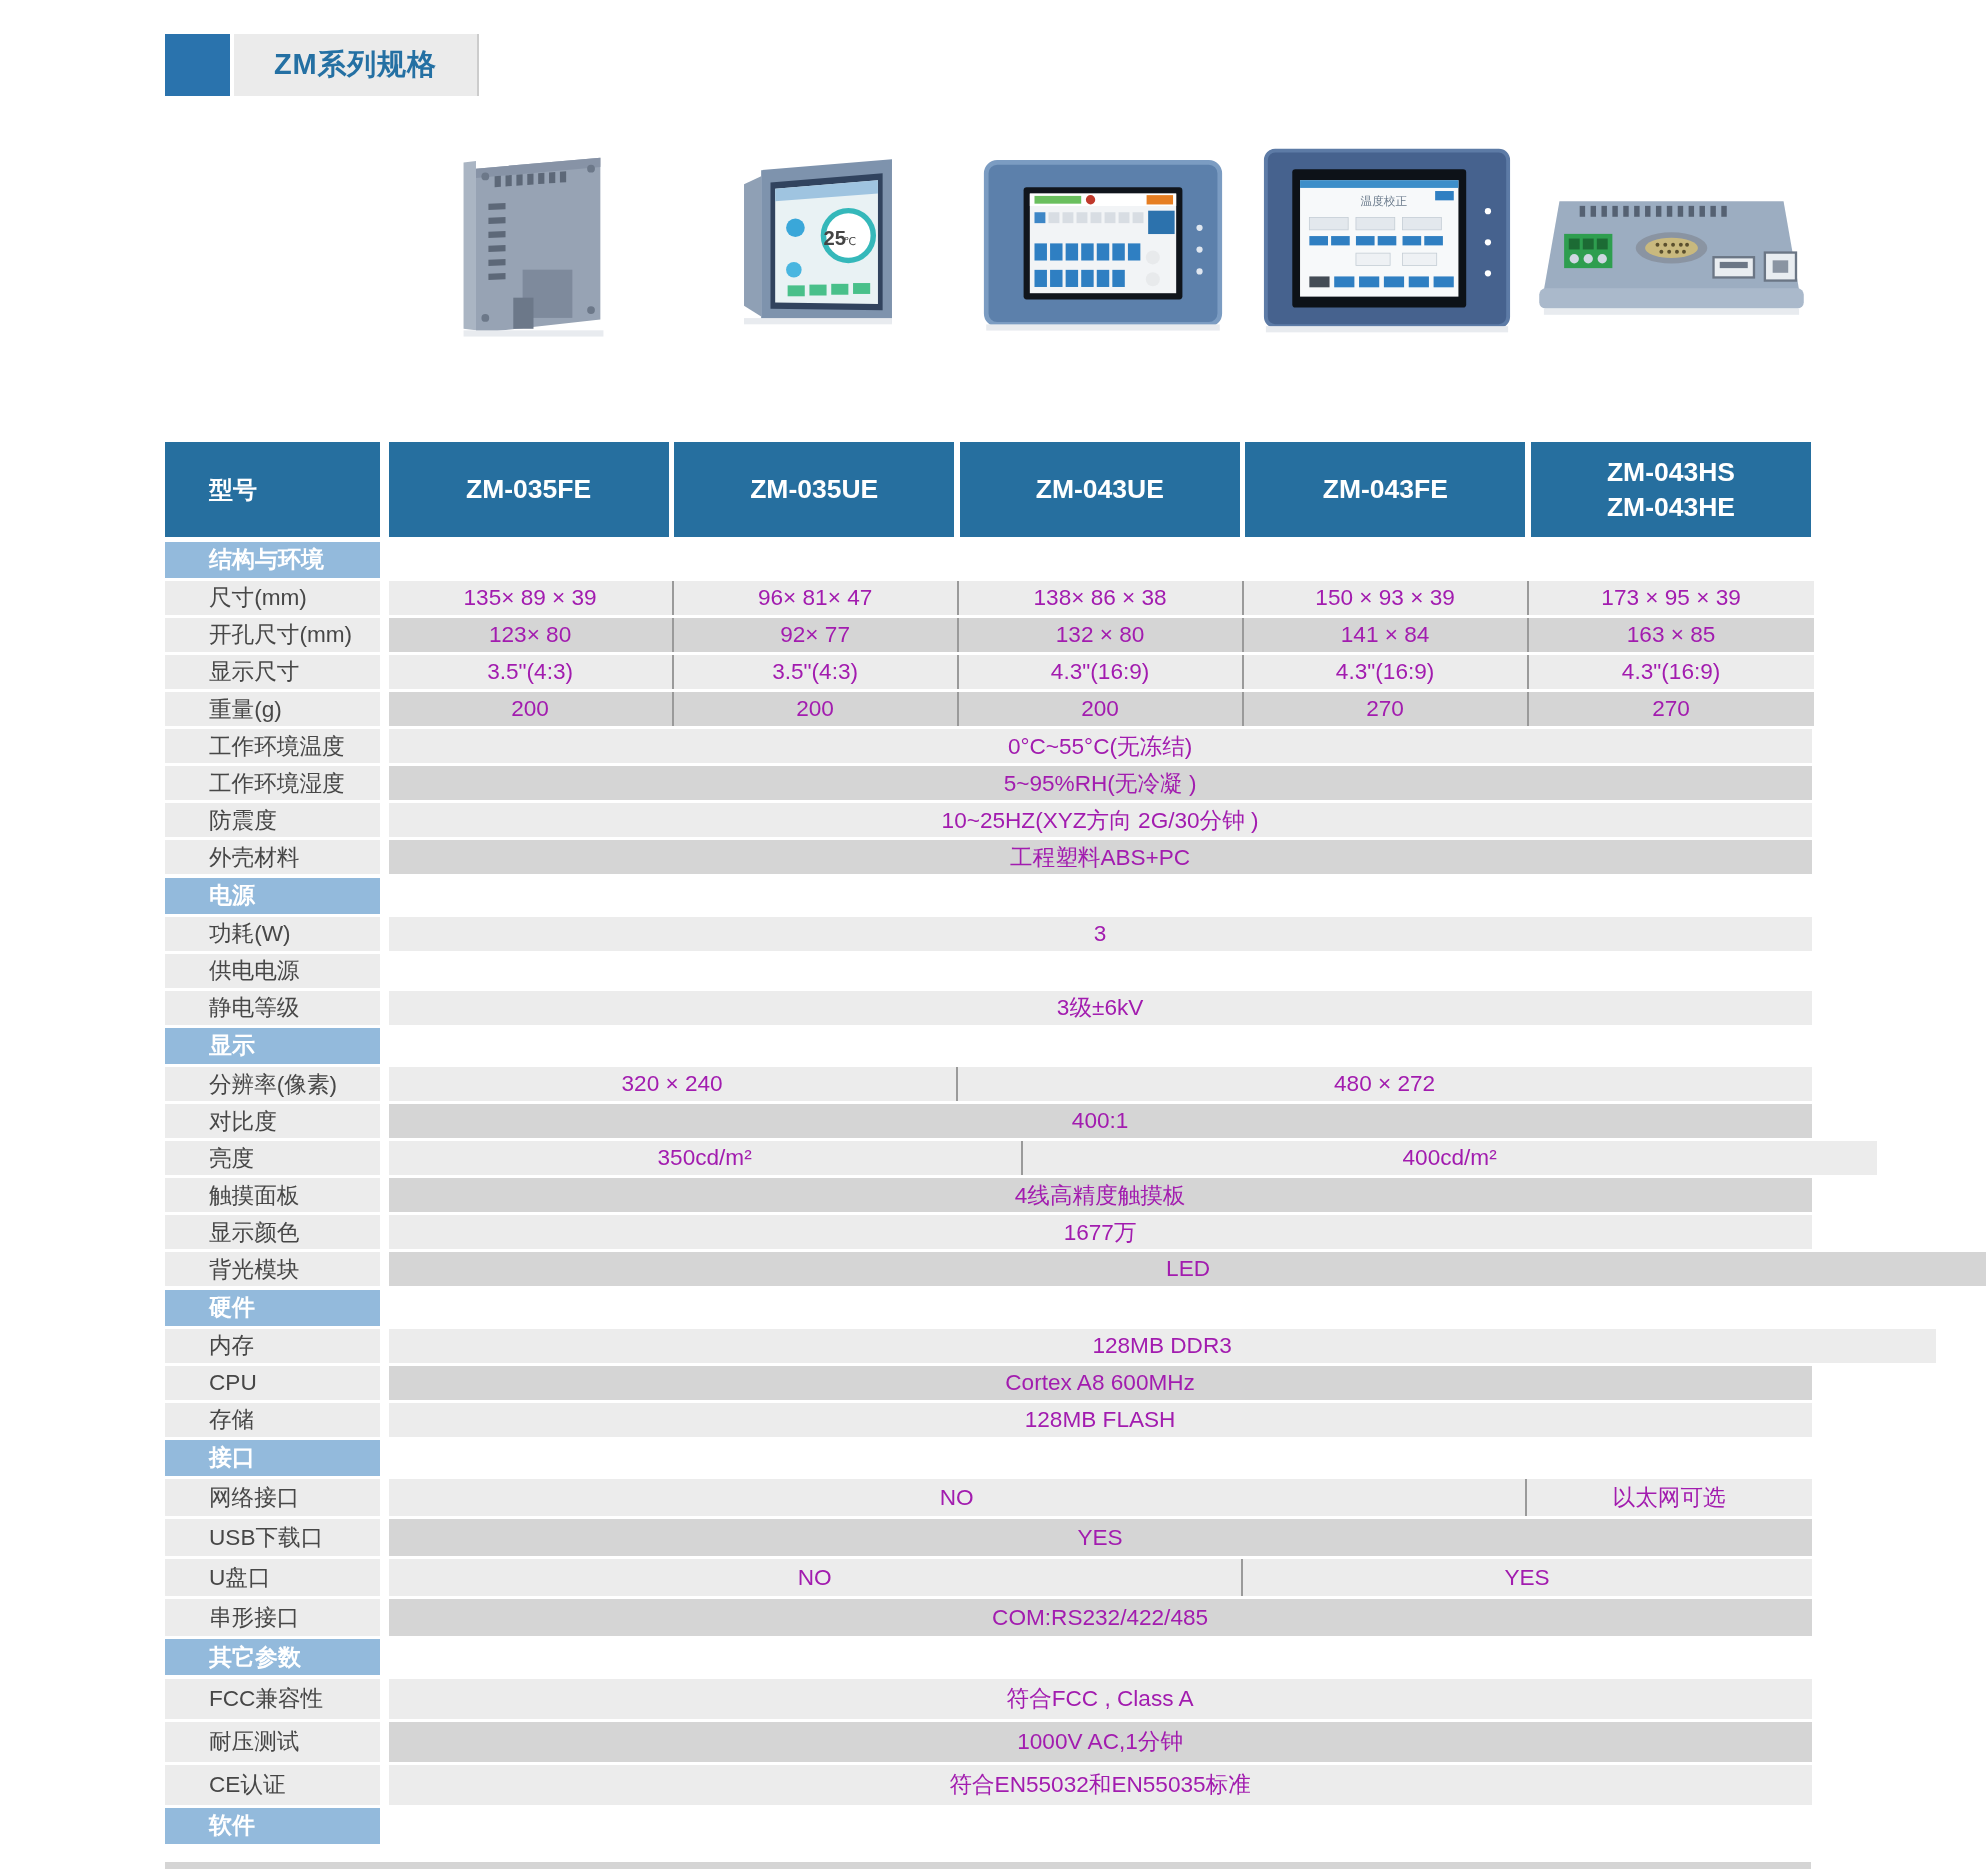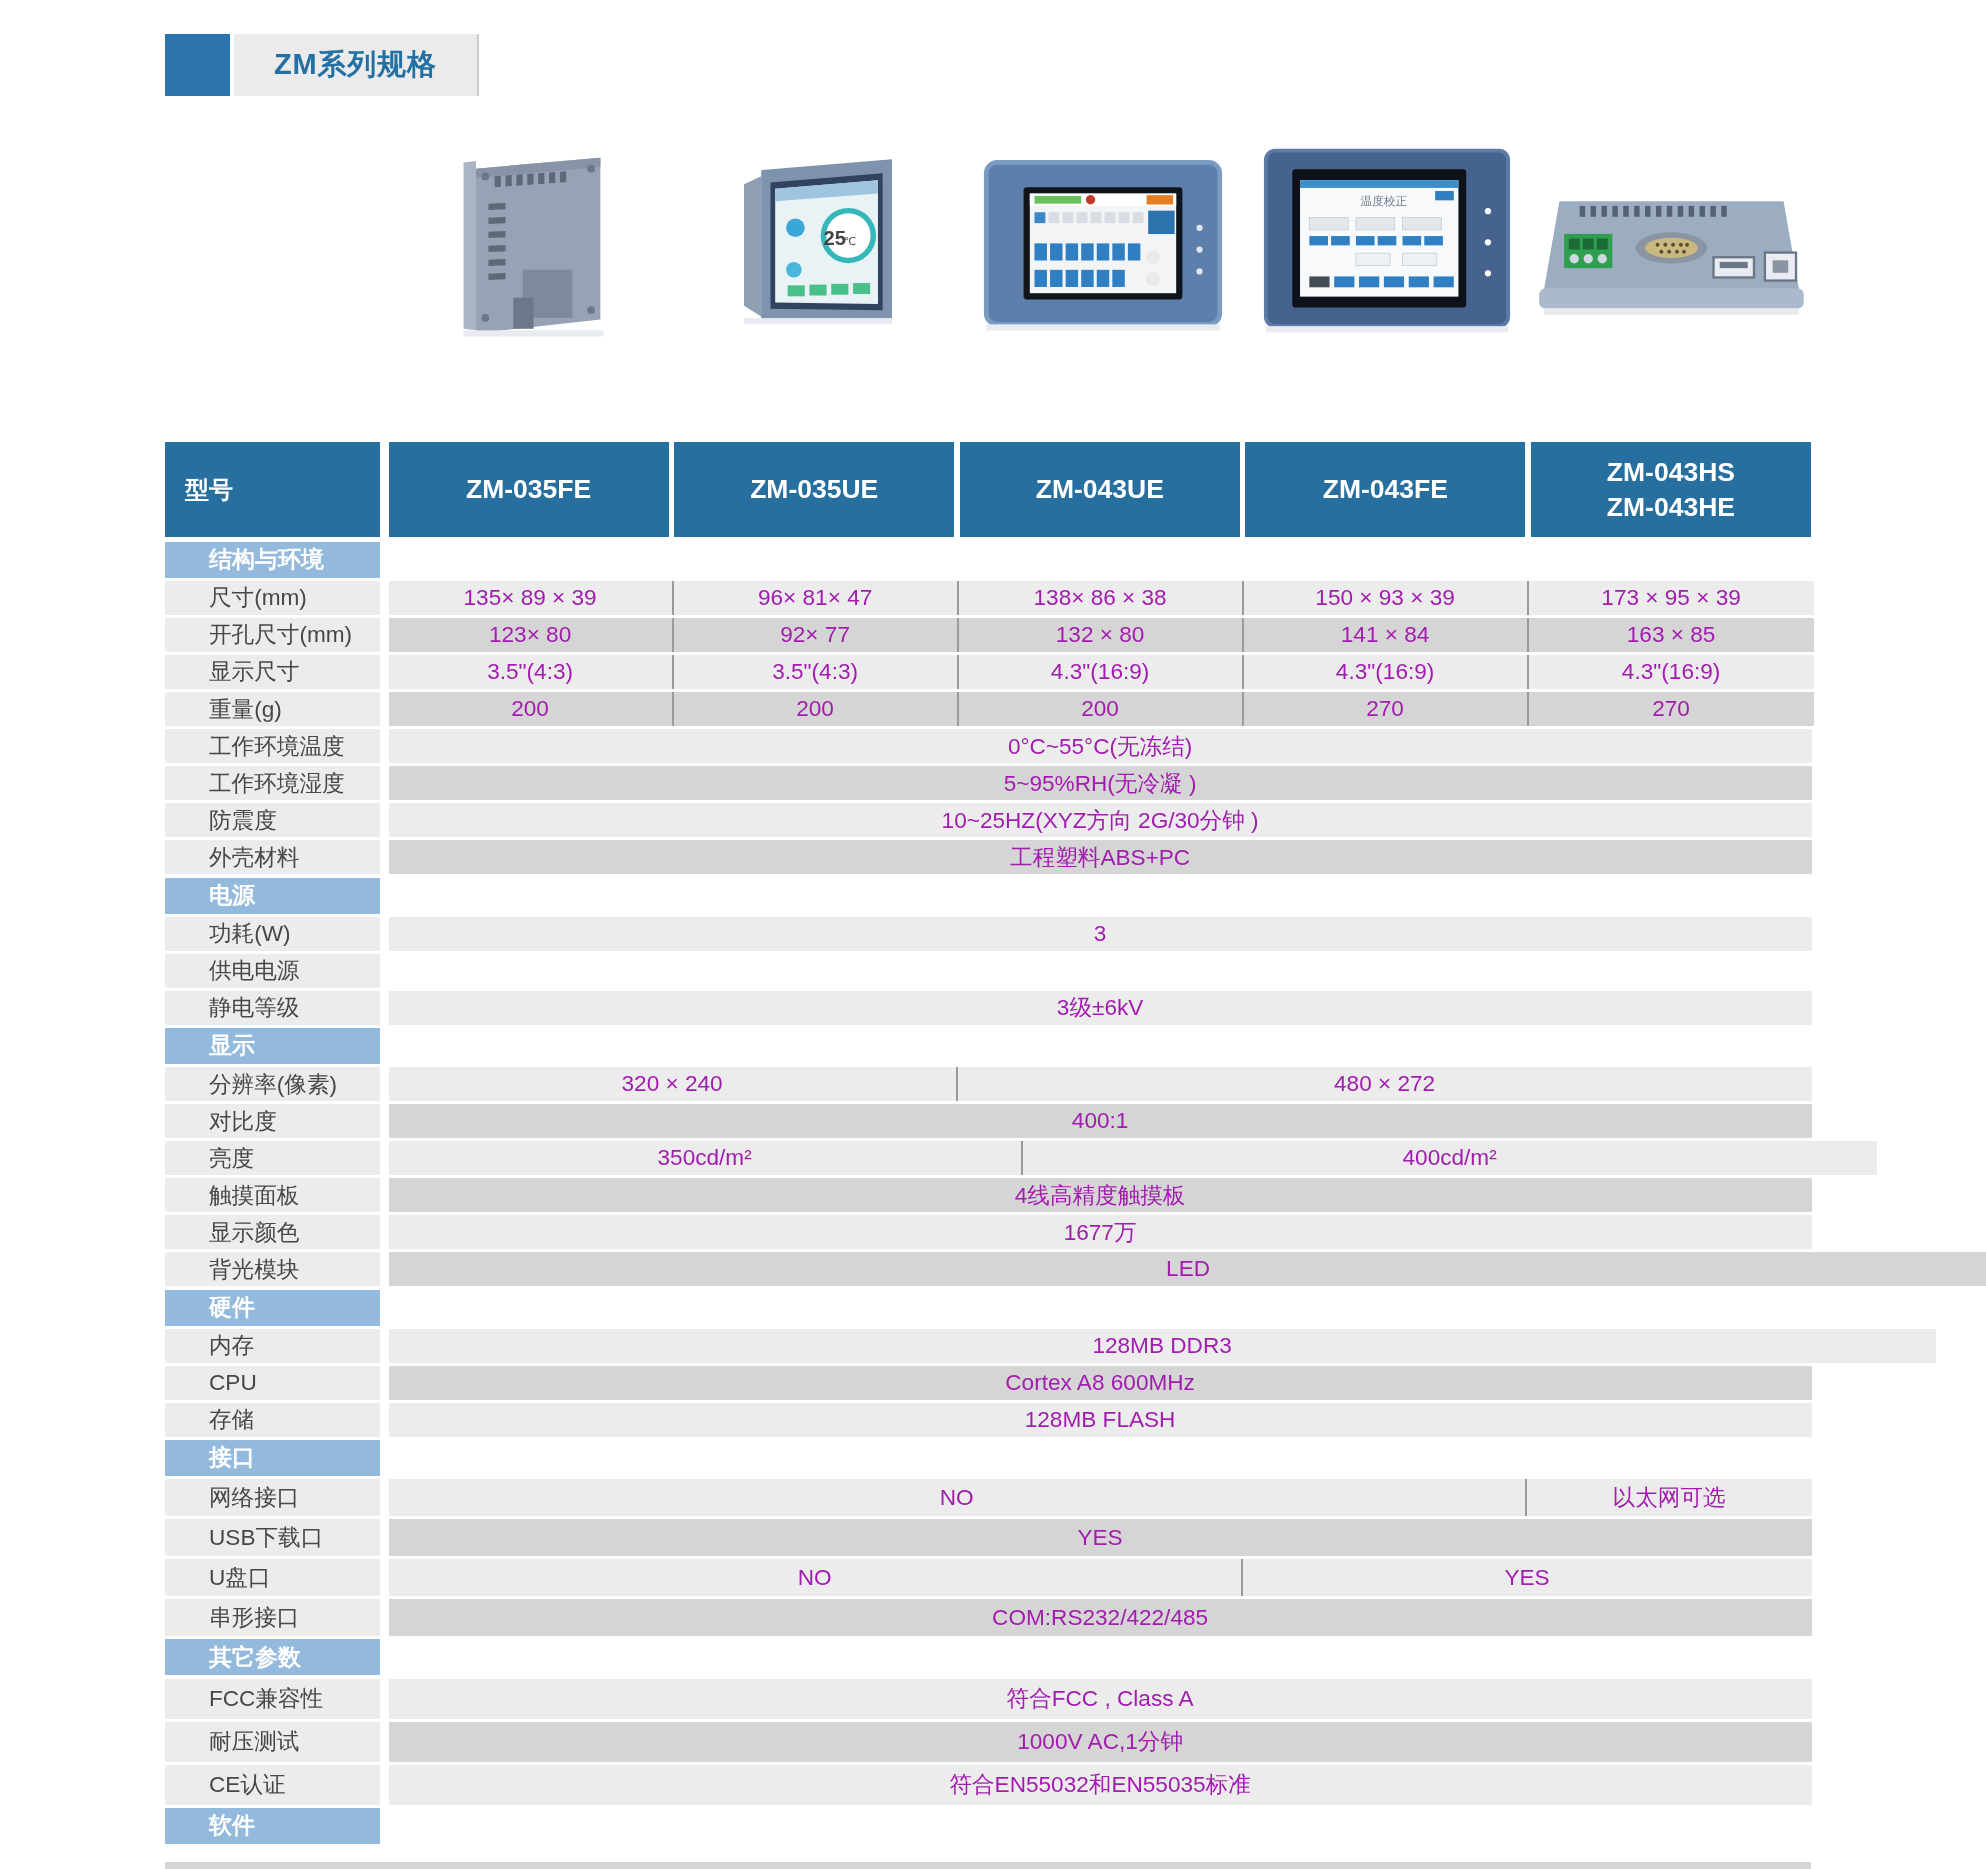--- a/index.html
+++ b/index.html
@@ -13,21 +13,21 @@
               display:flex;align-items:center;justify-content:center;}
   .title-text{color:#2470a3;font-weight:bold;font-size:29px;letter-spacing:0.8px;}
 
   
   .product{position:absolute;}
 
   
   .spec-table{position:absolute;left:165px;top:442px;width:1646px;}
   .header-row{display:flex;height:95px;margin-bottom:4.7px;}
   .h-label{width:215px;background:#266f9f;color:#ffffff;font-size:24px;font-weight:bold;
-           display:flex;align-items:center;padding-left:20px;box-sizing:border-box;}
+           display:flex;align-items:center;padding-left:44px;box-sizing:border-box;}
   .h-spacer,.spacer{width:8.6px;flex:none;}
   .h-cells{display:flex;width:1423px;gap:5.4px;}
   .h-cell{flex:1;background:#266f9f;color:#ffffff;font-weight:bold;font-size:26.5px;
           display:flex;align-items:center;justify-content:center;text-align:center;
           white-space:pre-line;line-height:1.3;}
 
   .trow{display:flex;height:34px;margin-bottom:3.1px;}
   .trow.iface{height:37px;}
   .trow.tall{height:40px;}
   .label-cell{width:215px;background:#ececec;display:flex;align-items:center;

